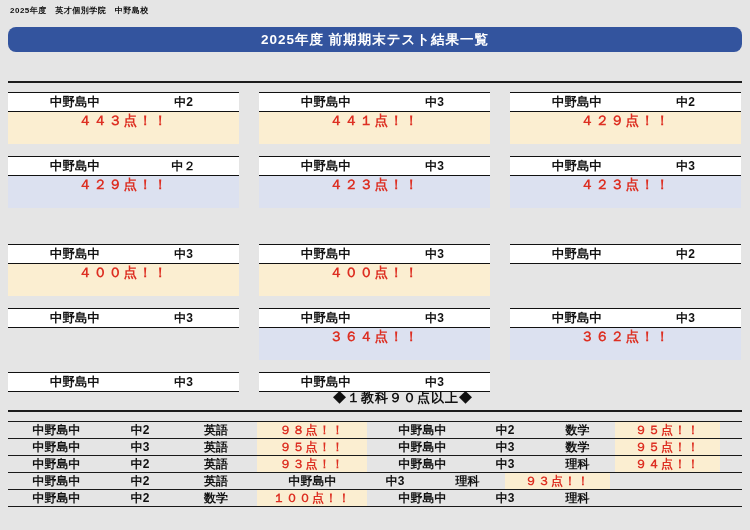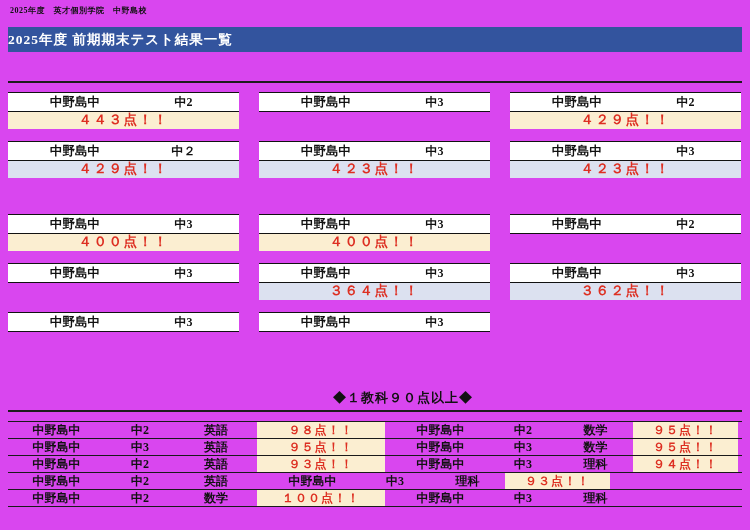--- a/index.html
+++ b/index.html
@@ -1,48 +1,48 @@
 <!DOCTYPE html>
 <html><head>
 <meta charset="utf-8">
 <style>
   html,body{margin:0;padding:0;background:#fff;}
   #root{
-    position:relative;width:750px;height:530px;background:#d946ef;overflow:hidden;
-    font-family:Liberation Serif, serif;color:#111;
+    position:relative;width:750px;height:530px;background:#e5e5e5;overflow:hidden;
+    font-family:Liberation Sans, sans-serif;color:#111;
     --banner-blue:#33549E;--highlight-cream:#FBEED1;--highlight-lavender:#DCE1F0;--score-red:#DD2F22;
   }
   .top-label{position:absolute;top:5px;left:10px;font-size:8px;font-weight:bold;letter-spacing:.5px;white-space:pre;}
   .banner{position:absolute;top:27px;left:8px;width:734px;height:25px;background:var(--banner-blue);
-    display:flex;align-items:center;justify-content:flex-start;}
+    display:flex;align-items:center;justify-content:center;border-radius:8px;}
   .banner-title{color:#fff;font-weight:bold;font-size:13.5px;letter-spacing:1px;}
   .section-heading{position:absolute;left:0;width:750px;text-align:center;font-weight:bold;font-size:13px;letter-spacing:1px;}
   .h1{top:78px;margin-top:12px;} .h2{top:389px;padding-left:28px;}
   .rule{position:absolute;left:8px;width:734px;border-top:2px solid #1c1c1c;height:0;}
   .r1{top:81px;} .r2{top:410px;}
 
   .card-groups{position:absolute;top:92px;left:8px;width:734px;}
   .card-group + .card-group{margin-top:36px;}
   .card-row{display:flex;gap:20px;margin-bottom:12px;}
   .card-slot{width:231px;}
   .card-name{height:18px;border-top:1.5px solid #111;border-bottom:1.5px solid #111;
     display:flex;align-items:center;background:#fff;}
   .card-name .school{width:58%;text-align:center;font-weight:bold;font-size:12.5px;}
   .card-name .grade{width:36%;text-align:center;font-weight:bold;font-size:12px;}
-  .card-score{height:17px;display:flex;align-items:flex-end;justify-content:center;}
+  .card-score{height:32px;display:flex;align-items:flex-start;justify-content:center;}
   .hl-cream .card-score{background:var(--highlight-cream);}
   .hl-lavender .card-score{background:var(--highlight-lavender);}
   .card-score .score{color:var(--score-red);font-weight:bold;font-size:13.5px;letter-spacing:1.5px;}
 
   .score-table{position:absolute;top:421px;left:8px;width:734px;}
   .t-row{display:flex;height:16px;border-bottom:1.6px solid #1a1a1a;}
   .t-row:first-child{border-top:1.6px solid #1a1a1a;}
   .t-row > div{display:flex;align-items:center;justify-content:center;font-weight:bold;font-size:12px;height:100%;}
   .col-school1{width:97px;} .col-grade1{width:70px;} .col-subject1{width:82px;}
-  .col-score1{width:128px;} .col-sp{width:8px;}
+  .col-score1{width:110px;} .col-sp{width:8px;}
   .col-school2{width:95px;} .col-grade2{width:70px;} .col-subject2{width:75px;}
   .col-score2{width:105px;} .col-tail{flex:1;}
   .score-cell{background:var(--highlight-cream);color:var(--score-red);font-size:13px;letter-spacing:1px;}
 </style>
 </head>
 <body>
 
 <div id="root" style="--banner-blue: #33549E; --highlight-cream: #FBEED1; --highlight-lavender: #DCE1F0; --score-red: #DD2F22;">
   <div class="top-label">2025年度　英才個別学院　中野島校</div>
 
@@ -66,20 +66,23 @@
                 <div class="score">４４３点！！</div>
               </div>
             </div>
           </div>
           <div class="card-slot">
             <div class="card hl-cream">
               <div class="card-name">
                 <div class="school">中野島中</div>
                 <div class="grade">中3</div>
               </div>
+              <div class="card-score">
+                <div class="score">４４１点！！</div>
+              </div>
             </div>
           </div>
           <div class="card-slot">
             <div class="card hl-cream">
               <div class="card-name">
                 <div class="school">中野島中</div>
                 <div class="grade">中2</div>
               </div>
               <div class="card-score">
                 <div class="score">４２９点！！</div>

